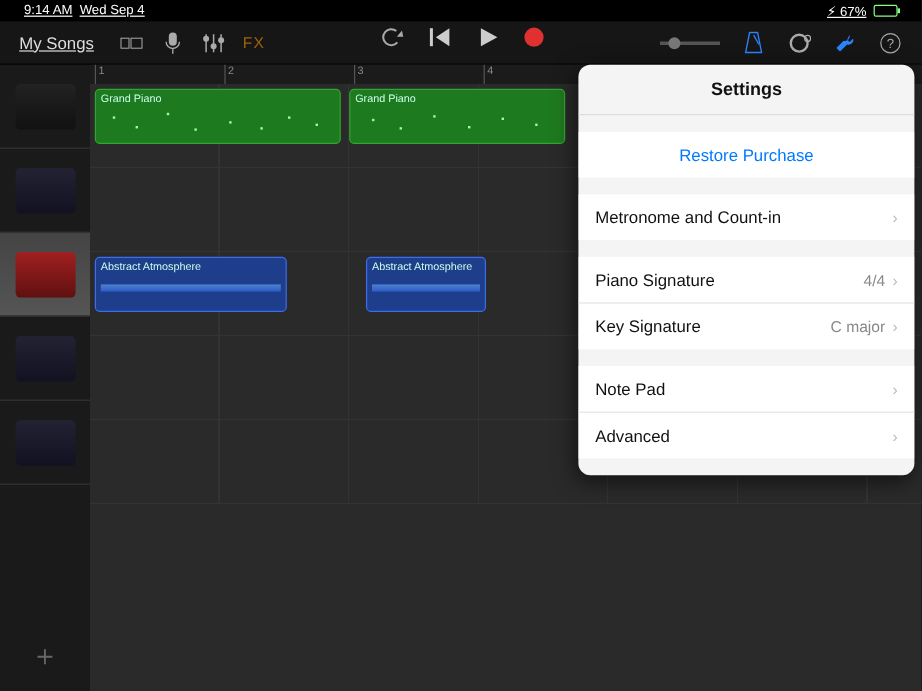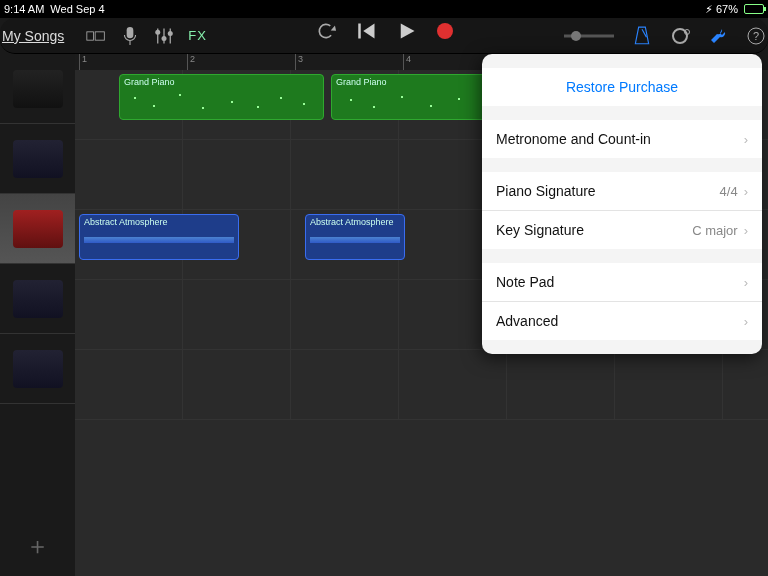--- a/index.html
+++ b/index.html
@@ -1,32 +1,32 @@
 <!DOCTYPE html>
 <html><head>
 <meta charset="utf-8">
 <style>
   * { margin: 0; padding: 0; box-sizing: border-box; font-family: -apple-system, "Helvetica Neue", Arial, sans-serif; }
   body { width: 768px; height: 576px; background: #1a1a1a; overflow: hidden; position: relative; color: #ddd; }
 
   
-  .statusbar { height: 18px; background: #000; display: flex; align-items: center; justify-content: space-between; padding: 0 4px; font-size: 11px; color: #fff; }
+  .statusbar { height: 18px; background: #000; display: flex; align-items: center; justify-content: space-between; padding: 0 20px; font-size: 11px; color: #fff; text-decoration: underline; }
   .status-left, .status-right { display:flex; align-items:center; gap:6px; }
   .battery { width:20px; height:10px; border:1px solid #8f8; border-radius:2px; position:relative; }
   .battery::after { content:''; position:absolute; right:-3px; top:2px; width:2px; height:4px; background:#8f8; }
   .battery-fill { width:65%; height:100%; background:#4c4; }
 
   
-  .toolbar { height: 36px; background: #161616; border-bottom: 1px solid #000; display:flex; align-items:center; padding:0 2px; gap:10px;border-radius:15px; }
+  .toolbar { height: 36px; background: #161616; border-bottom: 1px solid #000; display:flex; align-items:center; padding:0 16px; gap:10px; }
   .my-songs { color:#ddd; text-decoration: underline; font-size:14px; }
   .tb-group { display:flex; gap:14px; align-items:center; }
   .tb-icon { width:20px; height:20px; display:flex; align-items:center; justify-content:center; color:#aaa; }
   .tb-center { position:absolute; left:50%; top:21px; transform:translateX(-50%); display:flex; gap:20px; align-items:center;}
   .rec { width:16px; height:16px; border-radius:50%; background:#e03030; }
-  .fxlabel { font-size:13px; color:#86efac; letter-spacing:1px;}
+  .fxlabel { font-size:13px; color:#a16207; letter-spacing:1px;}
   .undo svg { transform: scaleX(-1) rotate(-40deg); }
   .tb-right { margin-left:auto; display:flex; gap:18px; align-items:center;}
   .wrench { color:#2a84ff;}
   .metroic { color:#2a84ff;}
 
   
   .main { position:absolute; top:54px; left:0; right:0; bottom:0; display:flex; }
   .trackheads { width:75px; background:#1a1a1a; }
   .trackhead { height:70px; border-bottom:1px solid #333; display:flex; align-items:center; justify-content:center; position:relative;}
   .trackhead.sel { background: linear-gradient(#444,#555); }
@@ -35,21 +35,21 @@
   .instr.drums { background: linear-gradient(#223,#112); }
   .instr.keys { background: linear-gradient(#a02020,#601010); }
   .addtrack { position:absolute; bottom:10px; left:0; width:75px; height:40px; display:flex; align-items:center; justify-content:center; color:#666; font-size:24px; }
 
   .timeline { flex:1; background:#2a2a2a; position:relative; }
   .ruler { height:16px; background:#1b1b1b; position:relative; font-size:9px; color:#888;}
   .ruler .bar { position:absolute; top:0; height:100%; border-left:1px solid #555; padding-left:2px;}
   .tracks { position:absolute; top:16px; left:0; right:0; bottom:0; }
   .lane { height:70px; border-bottom:1px solid #333; position:relative; background:repeating-linear-gradient(to right, #2a2a2a 0 107px, #333 107px 108px); }
   .region { position:absolute; top:4px; height:46px; border-radius:4px; font-size:9px; color:#cfe; padding:2px 4px; overflow:hidden; }
-  .region.green { background:#1e7a1e; border:1px solid #2fa82f;margin-left:40px; }
+  .region.green { background:#1e7a1e; border:1px solid #2fa82f; }
   .region.blue  { background:#1e3d8a; border:1px solid #3a6df0; }
   .midi-dots { position:absolute; left:4px; right:4px; top:14px; bottom:4px; }
   .midi-dots span { position:absolute; width:2px; height:2px; background:#9f9; }
   .wave { position:absolute; top:22px; left:4px; right:4px; height:6px; background:linear-gradient(#6ab0ff,#3a6df0); opacity:.6;}
 
   
   .popover { position:absolute; top:54px; right:6px; width:280px; background:#f4f4f4; border-radius:10px; box-shadow: -2px 4px 18px rgba(0,0,0,.6); overflow:hidden; color:#111;}
   .pop-title { text-align:center; font-weight:600; font-size:15px; padding:12px 0; border-bottom:1px solid #ddd;}
   .pop-section { background:#fff; margin:14px 0;text-align:center;}
   .pop-row { display:flex; align-items:center; justify-content:space-between; padding:11px 14px; font-size:14px; position:relative;}
@@ -225,20 +225,21 @@
           <div class="wave"></div>
         </div>
       </div>
       <div class="lane"></div>
       <div class="lane"></div>
     </div>
   </div>
 </div>
 
 <div class="popover">
+  <div class="pop-title">Settings</div>
 
   <div class="pop-section">
     <div class="pop-row linkrow">Restore Purchase</div>
   </div>
 
   <div class="pop-section">
     <div class="pop-row">
       <span>Metronome and Count-in</span>
       <span class="chev">›</span>
     </div>

